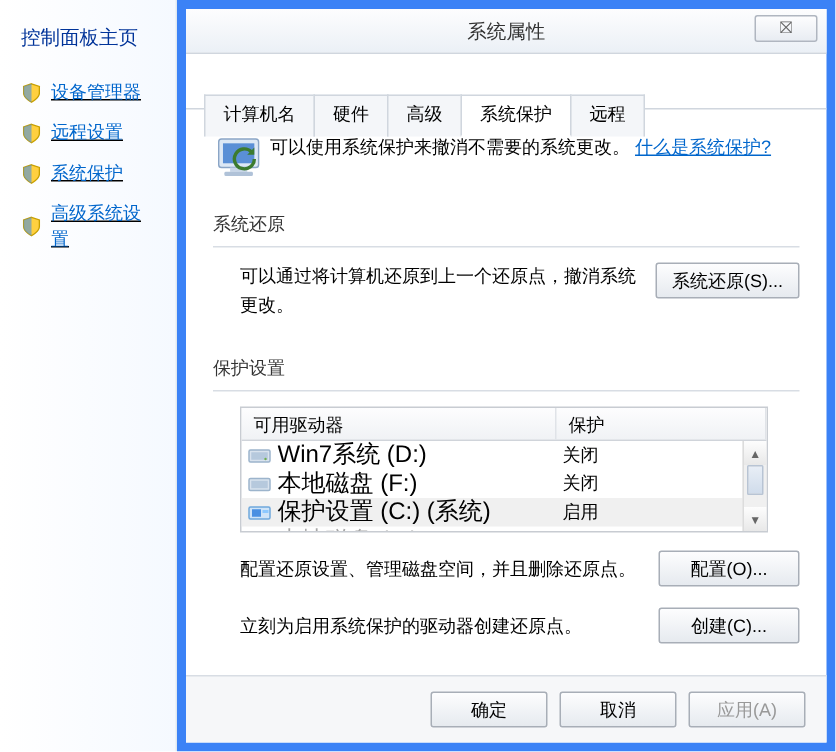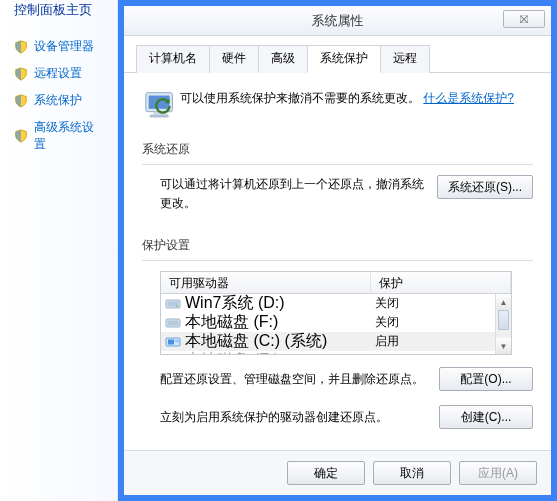--- a/index.html
+++ b/index.html
@@ -1,33 +1,33 @@
 <!DOCTYPE html>
 <html><head>
 <meta charset="utf-8">
 <style>
 * { box-sizing: border-box; margin: 0; padding: 0; font-family: "Microsoft YaHei", "Segoe UI", Tahoma, sans-serif; }
 body { width: 557px; height: 501px; background: #fff; font-size: 12px; color: #000; position: relative; overflow: hidden; }
 
 
-.sidebar { position: absolute; left: 0; top: 0; width: 118px; height: 100%; background: linear-gradient(to right, #ffffff 0%, #f5f9ff 100%); border-right: 1px solid #e0e8f0; padding-top: 1px; }
+.sidebar { position: absolute; left: 0; top: 0; width: 118px; height: 100%; background: linear-gradient(to right, #ffffff 0%, #f5f9ff 100%); border-right: 1px solid #e0e8f0; padding-top: 16px; }
 .sidebar-title { color: #003399; font-size: 13px; padding: 0 14px 14px 14px; }
-.sidebar-item { display: flex; align-items: center; padding: 5px 14px; cursor: pointer; }
+.sidebar-item { display: flex; align-items: center; padding: 5px 14px; cursor: pointer; text-decoration: underline; }
 .sidebar-icon { width: 14px; height: 14px; margin-right: 6px; flex-shrink: 0; }
 .sidebar-label { color: #0066cc; font-size: 12px; }
 
 
 .dialog { position: absolute; left: 118px; top: 0; right: 0; bottom: 0; background: #fff; border: 6px solid #3b82f6; display: flex; flex-direction: column; }
 .titlebar { height: 30px; background: linear-gradient(to bottom, #fdfdfe, #ebf0f6); border-bottom: 1px solid #d0d6de; display: flex; align-items: center; justify-content: center; position: relative; }
 .title-text { font-size: 13px; color: #333; }
 .close-btn { position: absolute; right: 6px; top: 4px; width: 42px; height: 18px; border: 1px solid #b0b6c0; border-radius: 2px; background: linear-gradient(to bottom, #fdfdfe, #e8ecf2); display: flex; align-items: center; justify-content: center; cursor: pointer; font-size: 11px; color: #666; }
 
 
 .tabs-row { display: flex; padding: 8px 12px 0 12px; border-bottom: 1px solid #d0d6de; gap: 0; }
-.tab { padding: 4px 12px 5px 12px; border: 1px solid #d0d6de; border-bottom: none; background: #f4f6f9; cursor: pointer; font-size: 12px; margin-right: -1px; position: relative; top: 1px; }
+.tab { padding: 4px 12px 5px 12px; border: 1px solid #d0d6de; border-bottom: none; background: #f4f6f9; cursor: pointer; font-size: 12px; margin-right: -1px; position: relative; top: 19px; }
 .tab.active { background: #fff; border-bottom: 1px solid #fff; z-index: 2; }
 
 
 .content { flex: 1; padding: 14px 18px 8px 18px; overflow: hidden; }
 .intro-row { display: flex; align-items: flex-start; margin-bottom: 16px; }
 .intro-icon { width: 38px; height: 38px; flex-shrink: 0; }
 .intro-text { flex: 1; line-height: 1.5; padding-top: 2px; }
 .link { color: #0066cc; text-decoration: underline; cursor: pointer; }
 
 .group-title { font-size: 12px; color: #333; margin-bottom: 6px; }
@@ -172,21 +172,21 @@
               </svg></span>
           <span class="dr-name">本地磁盘 (F:)</span>
           <span class="dr-status">关闭</span>
         </div>
         <div class="drive-row selected">
           <span class="drive-icon"><svg viewBox="0 0 16 12">
                 <rect x="1" y="2" width="14" height="8" rx="1" fill="#CFE4F8" stroke="#6FA8DC"></rect>
                 <rect x="3" y="3.5" width="6" height="5" fill="#4A90E2"></rect>
                 <rect x="10" y="4" width="4" height="2" fill="#8CC8FF"></rect>
               </svg></span>
-          <span class="dr-name">本地磁盘 (C:) (系统)</span>
+          <span class="dr-name">保护设置 (C:) (系统)</span>
           <span class="dr-status">启用</span>
         </div>
         <div class="drive-row" style="opacity:0.35">
           <span class="drive-icon"></span>
           <span class="dr-name">本地磁盘 (E:)</span>
           <span class="dr-status">关闭</span>
         </div>
       </div>
       <div class="scrollbar-v">
         <div class="scroll-up">▲</div>

